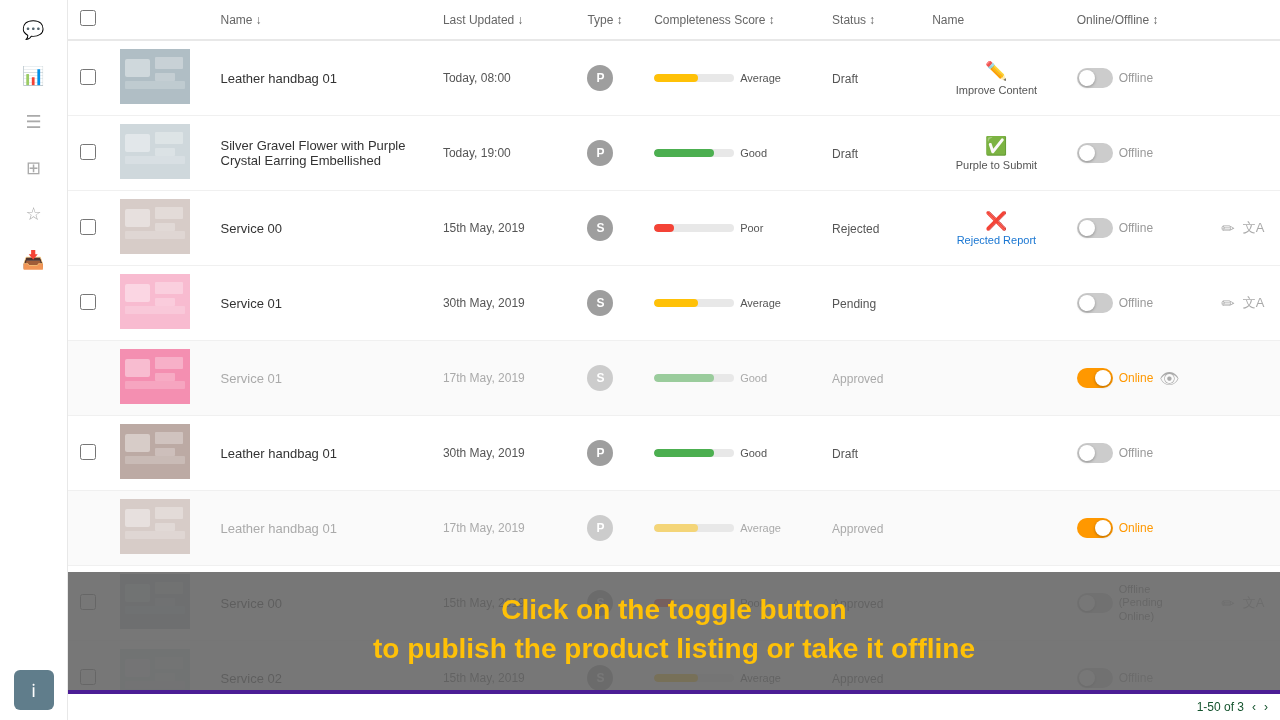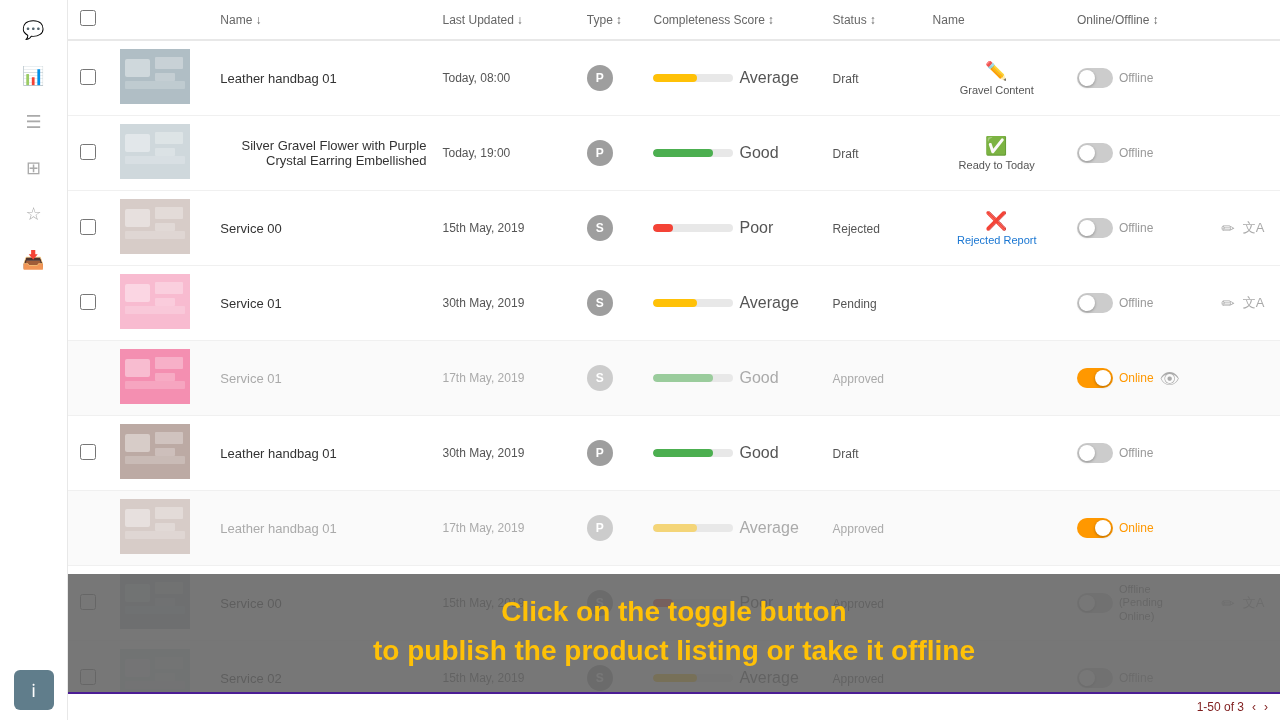--- a/index.html
+++ b/index.html
@@ -126,21 +126,21 @@
     }
     .bar-fill {
       height: 100%;
       border-radius: 4px;
     }
     .bar-poor { background: #f44336; }
     .bar-average { background: #FFC107; }
     .bar-good { background: #4CAF50; }
 
     .completeness-label {
-      font-size: 16px;
+      font-size: 11px;
       color: #555;
     }
 
     
     .status-text { font-size: 12px; color: #555; }
 
     
     .note-cell {
       display: flex;
       flex-direction: column;
@@ -211,23 +211,23 @@
       cursor: pointer;
     }
 
     
     .pagination {
       display: flex;
       align-items: center;
       justify-content: flex-end;
       padding: 6px 12px;
       font-size: 12px;
-      color: #7f1d1d;
+      color: #14532d;
       background: #fff;
-      border-top: 2px solid #4c1d95;
+      border-top: 4px solid #4c1d95;
       gap: 8px;
     }
 
     
     .bottom-overlay {
       position: absolute;
       bottom: 0;
       left: 0;
       right: 0;
       background: rgba(100, 100, 100, 0.88);
@@ -319,21 +319,21 @@
                 <div class="bar-track">
                   <div class="bar-fill bar-average" style="width: 55%;"></div>
                 </div>
                 <span class="completeness-label">Average</span>
               </div>
             </td>
             <td><span class="status-text">Draft</span></td>
             <td>
               <div class="note-cell">
                 <span class="note-icon">✏️</span>
-                <span class="note-label">Gravel Content</span>
+                <span class="note-label">Improve Content</span>
               </div>
             </td>
             <td>
               <div class="toggle-wrap">
                 <div class="toggle off">
                   <div class="toggle-knob"></div>
                 </div>
                 <span>Offline</span>
               </div>
             </td>
@@ -341,38 +341,38 @@
           </tr>
           <tr>
             <td><input type="checkbox" style=""></td>
             <td><svg width="70" height="55" viewBox="0 0 70 55" xmlns="http://www.w3.org/2000/svg">
     <rect width="70" height="55" fill="#cfd8dc"></rect>
     <rect x="5" y="10" width="25" height="18" fill="rgba(255,255,255,0.4)" rx="2"></rect>
     <rect x="35" y="8" width="28" height="12" fill="rgba(255,255,255,0.3)" rx="1"></rect>
     <rect x="35" y="24" width="20" height="8" fill="rgba(255,255,255,0.25)" rx="1"></rect>
     <rect x="5" y="32" width="60" height="8" fill="rgba(255,255,255,0.2)" rx="1"></rect>
   </svg></td>
-            <td style="font-size: 13px; color: rgb(51, 51, 51); max-width: 200px; text-align: right;">Silver Gravel Flower with Purple Crystal Earring Embellished</td>
+            <td style="font-size: 13px; color: rgb(51, 51, 51); max-width: 200px;">Silver Gravel Flower with Purple Crystal Earring Embellished</td>
             <td style="color: rgb(85, 85, 85); font-size: 12px;">Today, 19:00</td>
             <td>
               <div class="type-badge type-p">P</div>
             </td>
             <td>
               <div class="completeness-bar">
                 <div class="bar-track">
                   <div class="bar-fill bar-good" style="width: 75%;"></div>
                 </div>
                 <span class="completeness-label">Good</span>
               </div>
             </td>
             <td><span class="status-text">Draft</span></td>
             <td>
               <div class="note-cell">
                 <span class="note-icon">✅</span>
-                <span class="note-label">Ready to Today</span>
+                <span class="note-label">Purple to Submit</span>
               </div>
             </td>
             <td>
               <div class="toggle-wrap">
                 <div class="toggle off">
                   <div class="toggle-knob"></div>
                 </div>
                 <span>Offline</span>
               </div>
             </td>

